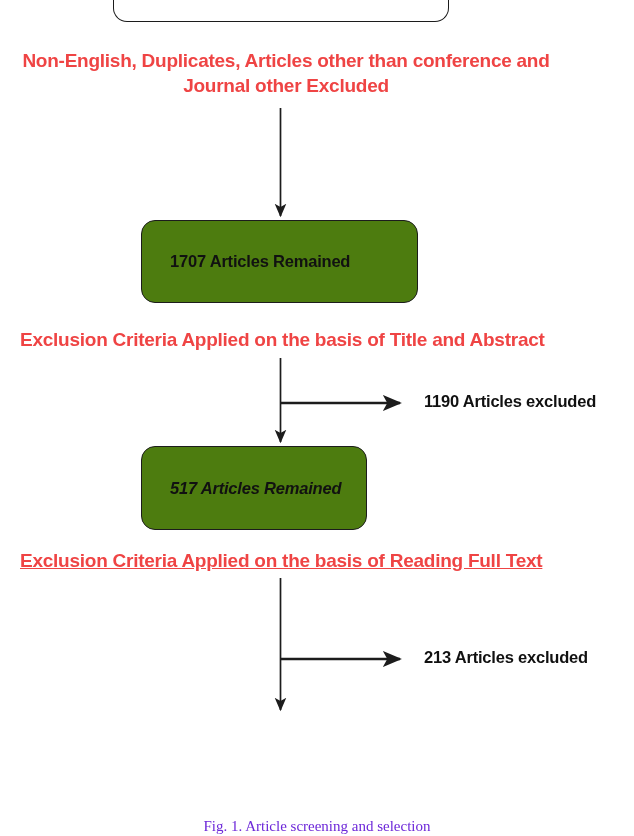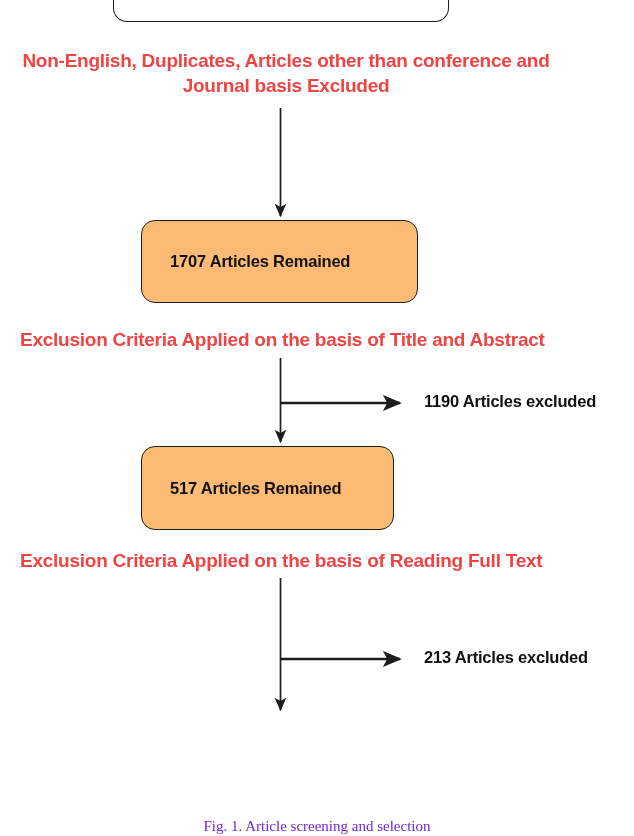--- a/index.html
+++ b/index.html
@@ -24,21 +24,21 @@
     top: 0;
     width: 634px;
     height: 836px;
     pointer-events: none;
   }
   .node-box {
     position: absolute;
     box-sizing: border-box;
     border: 1.6px solid #1c1c1c;
     border-radius: 14px;
-    background: #fdba74;
+    background: #4d7c0f;
     display: flex;
     align-items: center;
   }
   .node-label {
     font-size: 16.5px;
     font-weight: bold;
     letter-spacing: -0.2px;
     white-space: nowrap;
     color: #111111;
   }
@@ -102,35 +102,35 @@
 
     <line x1="280.5" y1="578" x2="280.5" y2="710" stroke="#1c1c1c" stroke-width="1.7" marker-end="url(#arrowhead)"></line>
 
     <line x1="280.5" y1="659" x2="400" y2="659" stroke="#1c1c1c" stroke-width="2.4" marker-end="url(#arrowhead)"></line>
   </svg>
 
   <div class="top-box" style="left:113px; top:-40px; width:336px; height:62px;"></div>
 
   <div class="criteria-text centered" style="left:5px; top:48px; width:562px;">
     <span>Non-English, Duplicates, Articles other than conference and</span><br>
-    <span>Journal basis Excluded</span>
+    <span>Journal other Excluded</span>
   </div>
 
   <div class="node-box pad-left" style="left:141px; top:220px; width:277px; height:83px;">
     <span class="node-label">1707 Articles Remained</span>
   </div>
 
   <div class="criteria-text" style="left:20px; top:327px;text-align:right;">Exclusion Criteria Applied on the basis of Title and Abstract</div>
 
   <div class="excluded-label" style="left:424px; top:392px;">1190 Articles excluded</div>
 
-  <div class="node-box pad-left" style="left:141px; top:446px; width:253px; height:84px;">
+  <div class="node-box pad-left" style="left:141px; top:446px; width:226px; height:84px;font-style:italic;">
     <span class="node-label">517 Articles Remained</span>
   </div>
 
-  <div class="criteria-text" style="left:20px; top:548px;">Exclusion Criteria Applied on the basis of Reading Full Text</div>
+  <div class="criteria-text" style="left:20px; top:548px;text-decoration:underline;">Exclusion Criteria Applied on the basis of Reading Full Text</div>
 
   <div class="excluded-label" style="left:424px; top:648px;">213 Articles excluded</div>
 
 
   <div class="caption" style="left:0px; top:818px;">Fig. 1. Article screening and selection</div>
 
 </div>
 
 </body></html>

